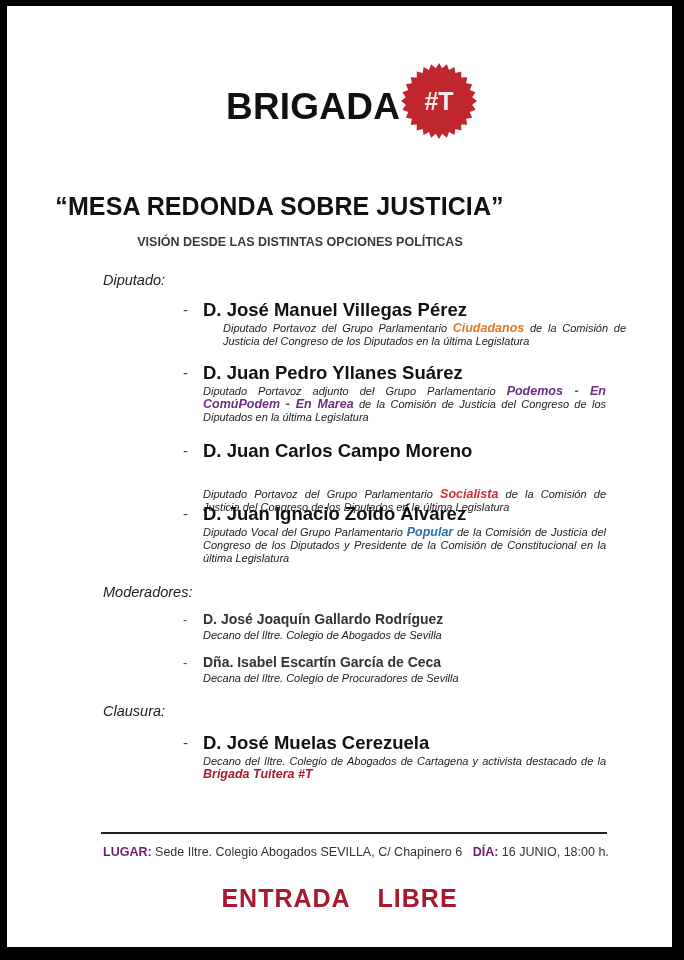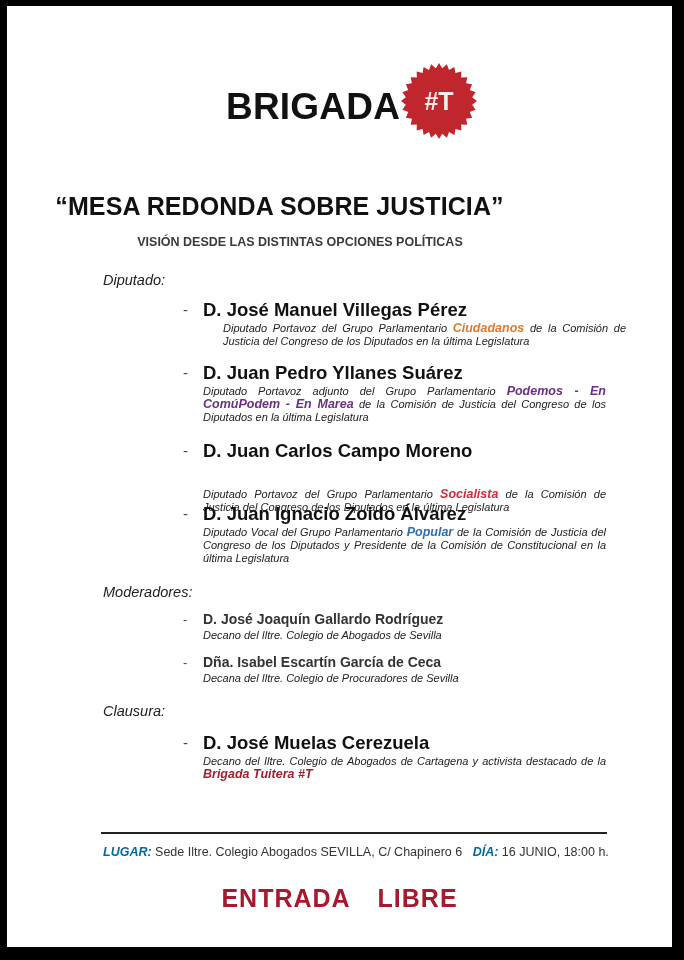--- a/index.html
+++ b/index.html
@@ -17,21 +17,21 @@
   .subtitle { left: 0; width: 586px; top: 229px; text-align: center; font-size: 12.5px; font-weight: bold; color: #3a3a3a; }
   .section-label { left: 96px; font-size: 14.5px; font-style: italic; color: #222; }
   .dash { font-size: 15px; color: #444; }
   .name-lg { font-size: 18.5px; font-weight: bold; color: #111; white-space: nowrap; }
   .name-md { font-size: 14px; font-weight: bold; color: #333; white-space: nowrap; }
   .desc { font-size: 11px; font-style: italic; color: #222; line-height: 13px; text-align: justify; width: 403px; }
   .desc-short { font-size: 11px; font-style: italic; color: #222; line-height: 13px; text-align: right; }
   .party { font-style: italic; font-weight: bold; font-size: 12.5px; }
   .hr { left: 94px; top: 826px; width: 506px; height: 2px; background: #222; }
   .info { left: 96px; top: 839px; font-size: 12.5px; color: #333; white-space: nowrap; }
-  .info .lbl { color: #0369a1; font-weight: bold; font-style: italic; }
+  .info .lbl { color: #701a75; font-weight: bold; }
   .entry { left: 0; width: 665px; top: 878px; text-align: center; font-size: 25px; font-weight: bold; color: #a6192e; letter-spacing: 1px; word-spacing: 6px; }
 </style>
 </head>
 <body>
 
 <div class="page">
 
   <div class="abs brand">BRIGADA</div>
 
   <div class="abs seal">

